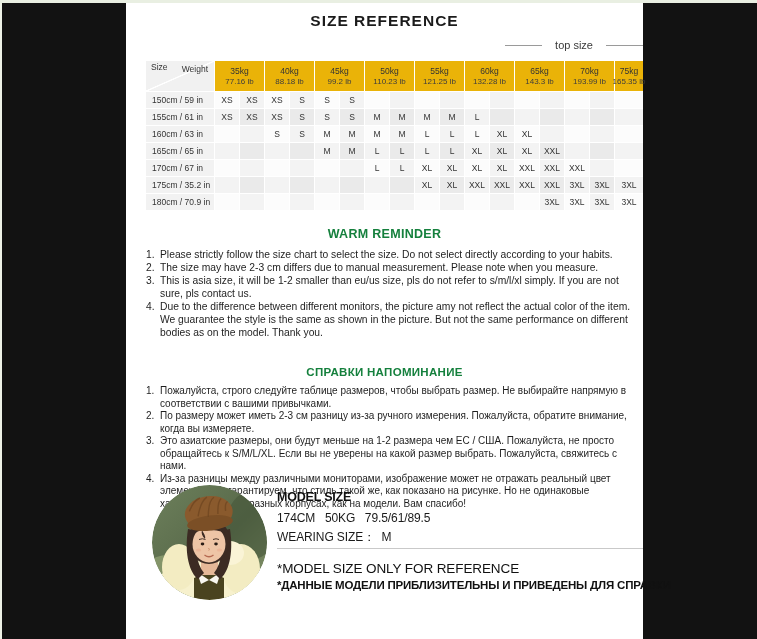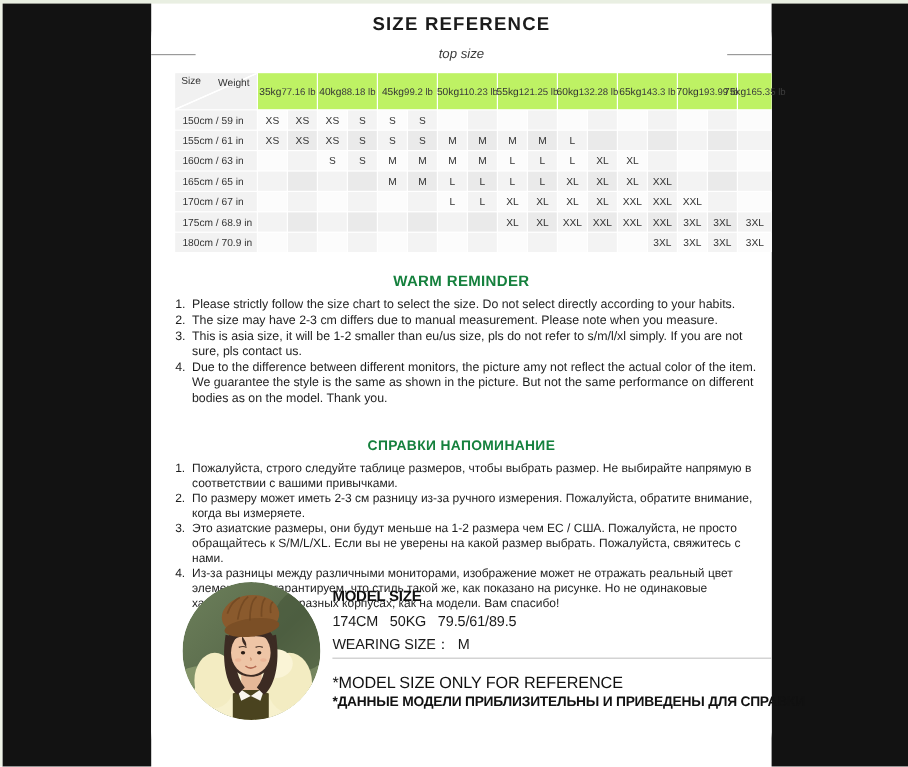--- a/index.html
+++ b/index.html
@@ -7,33 +7,33 @@
          font-family:"Liberation Sans", sans-serif;color:#222;}
   .strip-top{position:absolute;left:0;top:0;width:757px;height:3px;background:#e9efe2;z-index:6;}
   .strip-left{position:absolute;left:0;top:0;width:2px;height:639px;background:#eef2e6;z-index:5;}
   .panel{position:absolute;top:2px;height:637px;background:#121212;z-index:1;}
   .panel.left{left:2px;width:124px;}
   .panel.right{left:643px;width:114px;}
   .content{position:absolute;left:126px;top:3px;width:517px;height:636px;background:#fff;z-index:2;border-radius:29px;}
 
   .page-title{margin-top:9px;text-align:center;font-size:15.5px;font-weight:600;
               letter-spacing:1px;color:#1b1b1b;}
-  .subtitle-row{margin-top:9px;display:flex;align-items:center;justify-content:space-between;font-style:italic;}
+  .subtitle-row{margin-top:9px;display:flex;align-items:center;justify-content:flex-end;}
   .dash{width:37px;height:1px;background:#9a9a9a;}
   .subtitle-text{margin:0 13px;font-size:11px;color:#3a3a3a;}
 
   .size-table{display:grid;grid-template-columns:68px repeat(16,24px) 28px;
               grid-template-rows:30px repeat(7,16px);gap:1px;background:#fff;
               margin:10px 0 0 20px;width:497px;}
   .cell{display:flex;align-items:center;justify-content:center;font-size:8.5px;color:#333;}
   .cell.corner{position:relative;background:#f1f1f1;
      background-image:linear-gradient(to bottom right,rgba(0,0,0,0) 48.5%,#ffffff 49.5%,#ffffff 51%,rgba(0,0,0,0) 52%);}
   .cell.corner .w{position:absolute;top:3px;right:6px;}
   .cell.corner .s{position:absolute;bottom:19px;left:5px;}
-  .cell.head{flex-direction:row;background:#bef264;line-height:1.25;grid-column:span 2;padding-top:1px;}
+  .cell.head{flex-direction:column;background:#eab308;line-height:1.25;grid-column:span 2;padding-top:1px;}
   .cell.head.single{grid-column:span 1;}
   .cell.head .lb{font-size:8px;color:#3d3d3d;white-space:nowrap;}
   .cell.rowlabel{background:#f2f2f2;justify-content:flex-start;padding-left:6px;white-space:nowrap;}
   .cell.pA{background:#fcfcfc;}
   .cell.pB{background:#f3f3f3;}
   .cell.pC{background:#eaeaea;}
 
   .red-head{margin-top:17px;text-align:center;color:#15803d;font-weight:bold;
             font-size:12.5px;letter-spacing:0.3px;}
   .red-head.ru{font-size:11.5px;margin-top:27px;}
@@ -196,21 +196,21 @@
         <div class="cell pB">L</div>
         <div class="cell pA">XL</div>
         <div class="cell pB">XL</div>
         <div class="cell pA">XL</div>
         <div class="cell pB">XL</div>
         <div class="cell pA">XXL</div>
         <div class="cell pB">XXL</div>
         <div class="cell pA">XXL</div>
         <div class="cell pB"></div>
         <div class="cell pA"></div>
-        <div class="cell rowlabel">175cm / 68.9 in</div>
+        <div class="cell rowlabel">175cm / 35.2 in</div>
         <div class="cell pB"></div>
         <div class="cell pC"></div>
         <div class="cell pB"></div>
         <div class="cell pC"></div>
         <div class="cell pB"></div>
         <div class="cell pC"></div>
         <div class="cell pB"></div>
         <div class="cell pC"></div>
         <div class="cell pB">XL</div>
         <div class="cell pC">XL</div>

